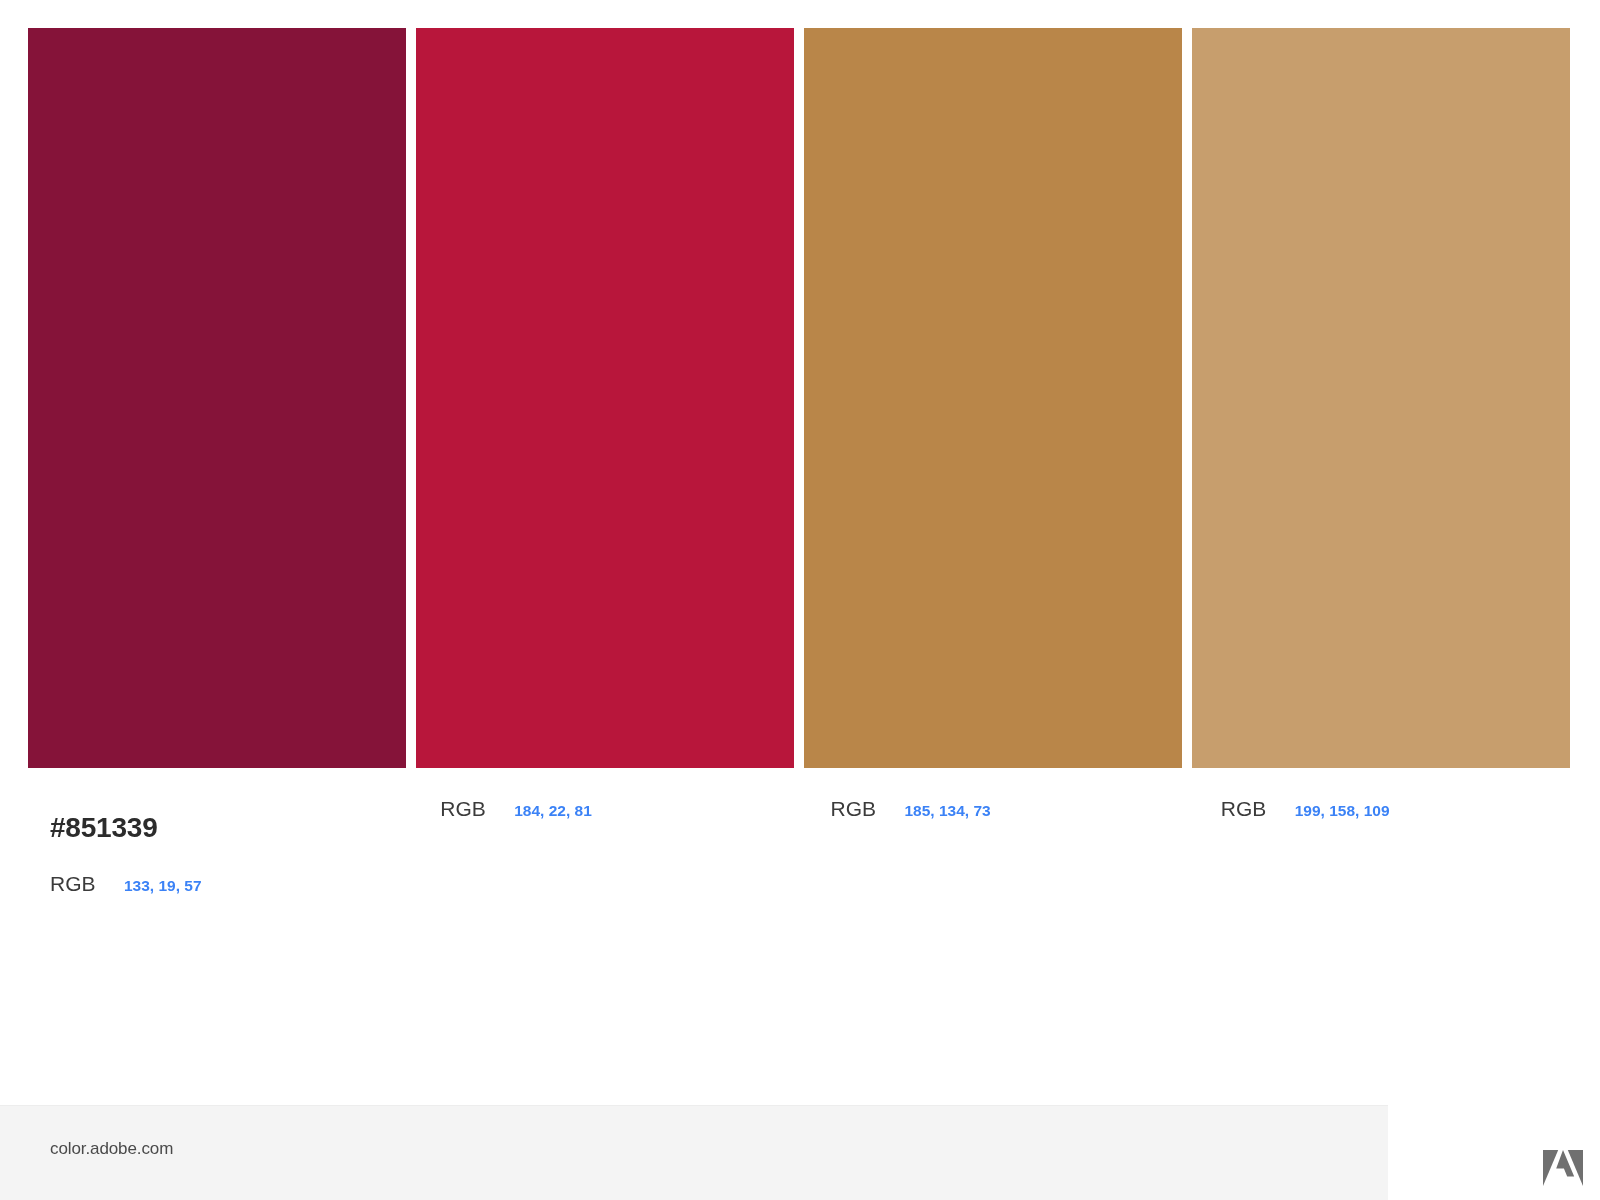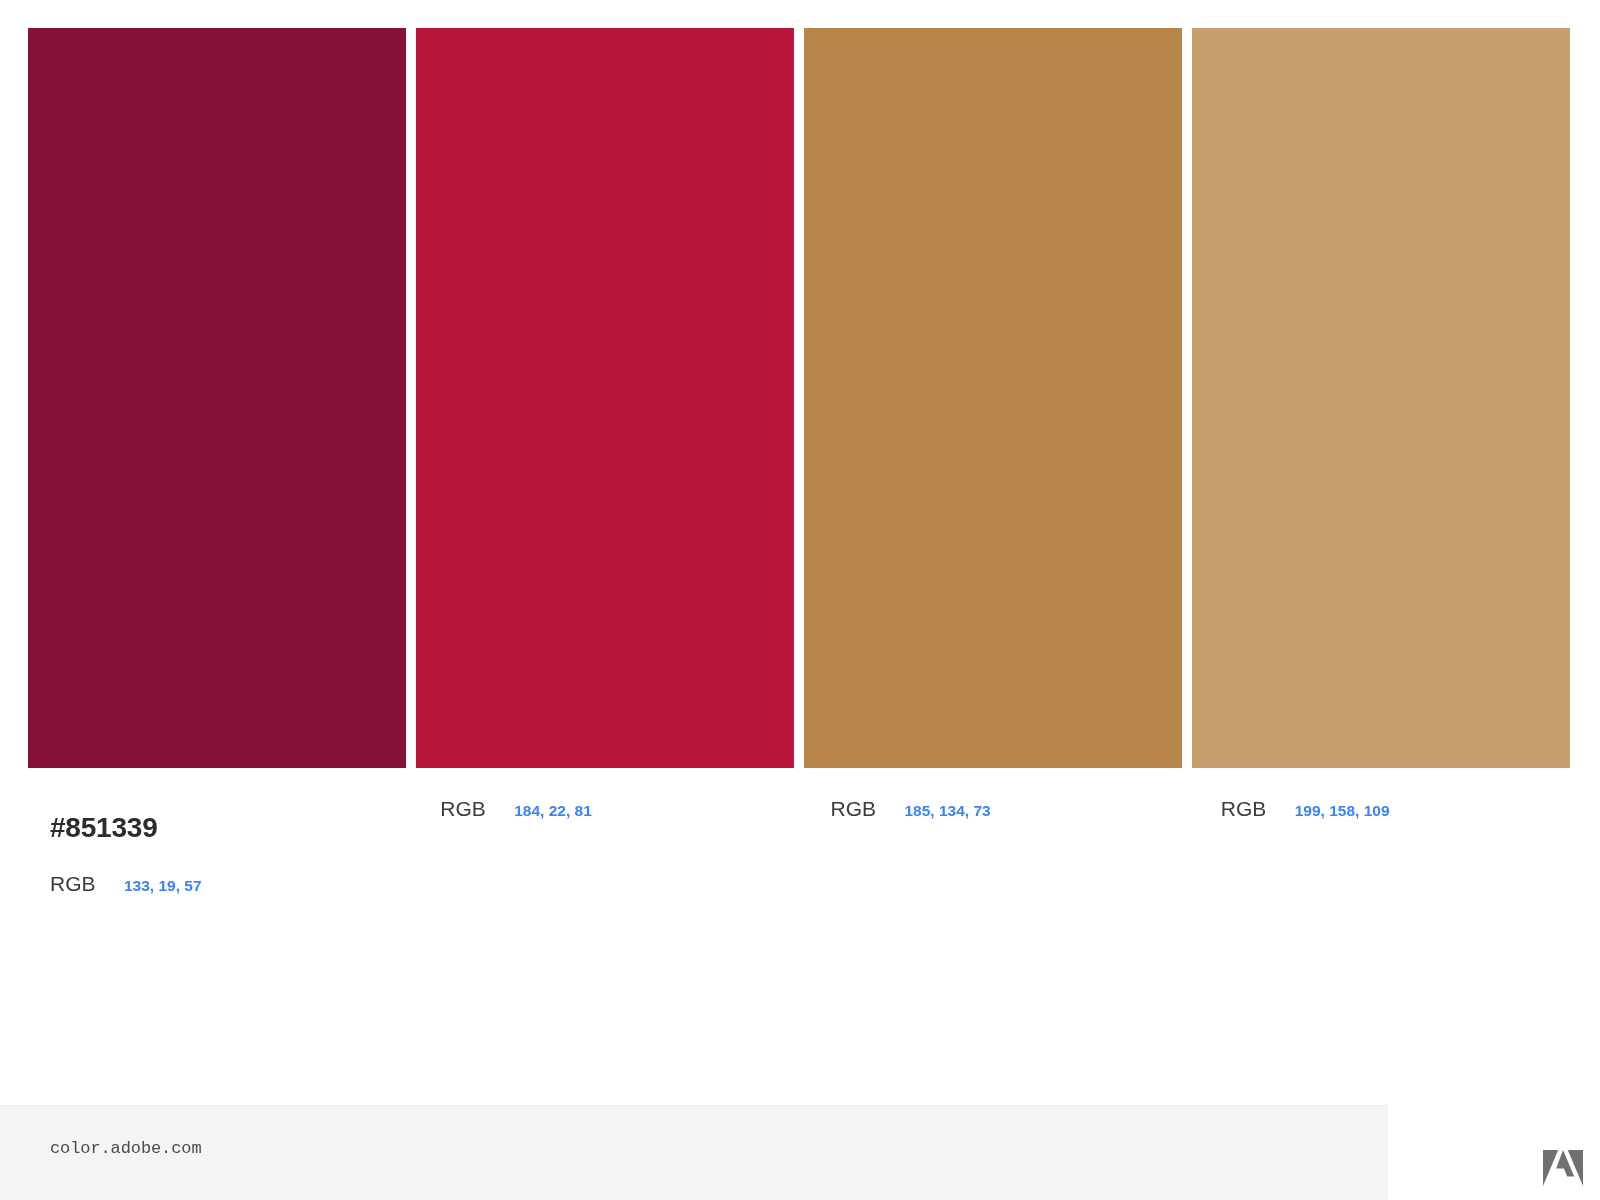--- a/index.html
+++ b/index.html
@@ -76,21 +76,20 @@
   
   #footer {
     position: absolute;
     left: 0;
     top: 1105px;
     width: 1388px;
     height: 95px;
     background: #f4f4f4;
     border-top: 1px solid #ededed;
     box-sizing: border-box;
-    font-family: Liberation Mono, monospace;
   }
   #footer-url {
     position: absolute;
     left: 50px;
     top: 33px;
     font-size: 17px;
     color: #4a4a4a;
     letter-spacing: -0.1px;
   }
   #footer-logo {

